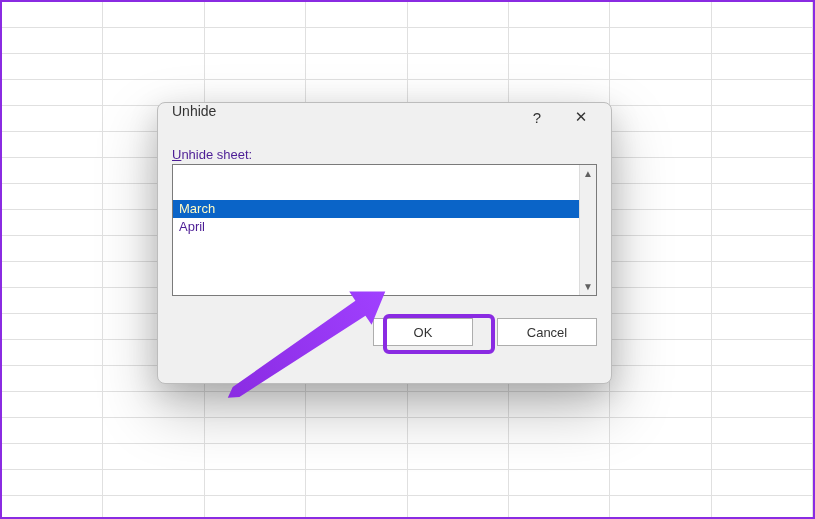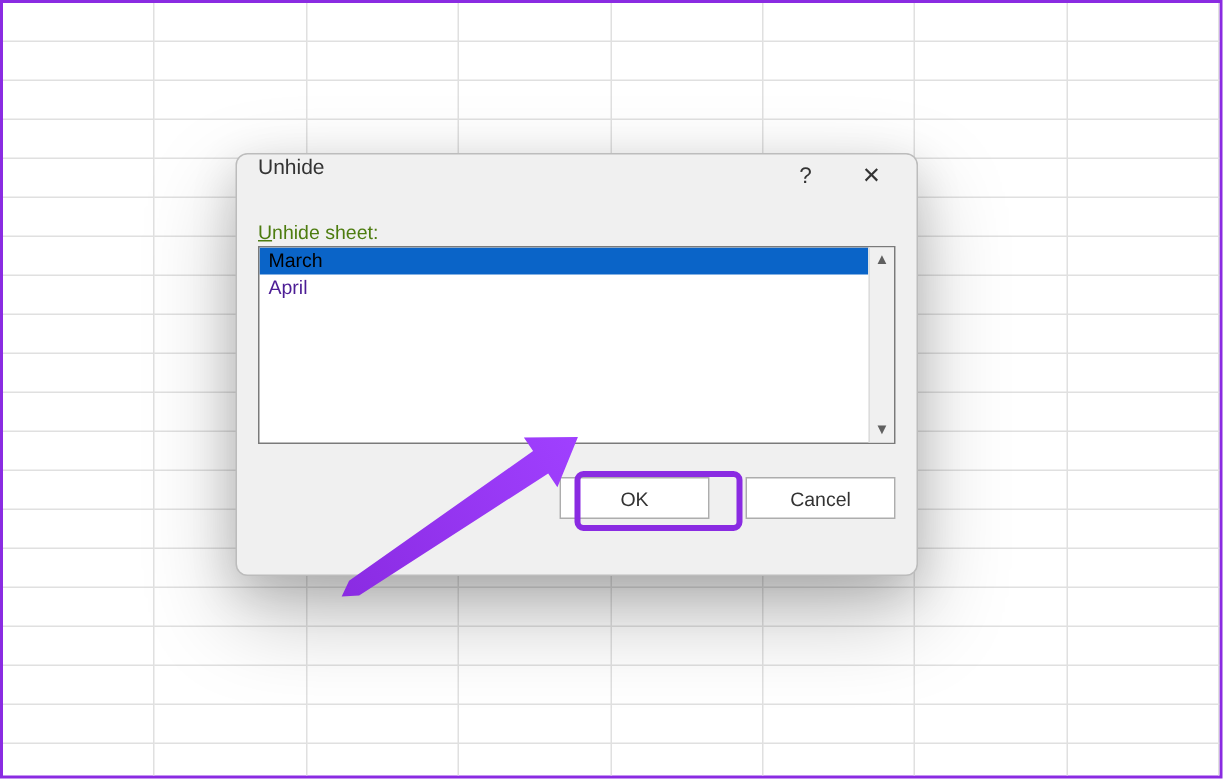--- a/index.html
+++ b/index.html
@@ -52,21 +52,21 @@
       justify-content: center;
       font-size: 15px;
       color: #333;
       cursor: pointer;
     }
     .dialog-body {
       padding: 8px 14px 14px 14px;
     }
     .field-label {
       font-size: 13px;
-      color: #4d7c0f;
+      color: #4c1d95;
       margin-bottom: 2px;
       display: block;
     }
     .field-label .accel { text-decoration: underline; }
     .listbox-wrap {
       position: relative;
       border: 1px solid #7a7a7a;
       background: #fff;
       height: 132px;
       display: flex;
@@ -78,21 +78,22 @@
     .list-item {
       font-size: 13px;
       padding: 1px 6px;
       height: 18px;
       line-height: 16px;
       color: #4c1d95;
       cursor: default;
     }
     .list-item.selected {
       background: #0a64c8;
-      color: #000000;
+      color: #fef9c3;
+      margin-top: 35px;
     }
     .scrollbar {
       width: 17px;
       background: #f0f0f0;
       display: flex;
       flex-direction: column;
       justify-content: space-between;
       border-left: 1px solid #dcdcdc;
     }
     .scroll-arrow {

